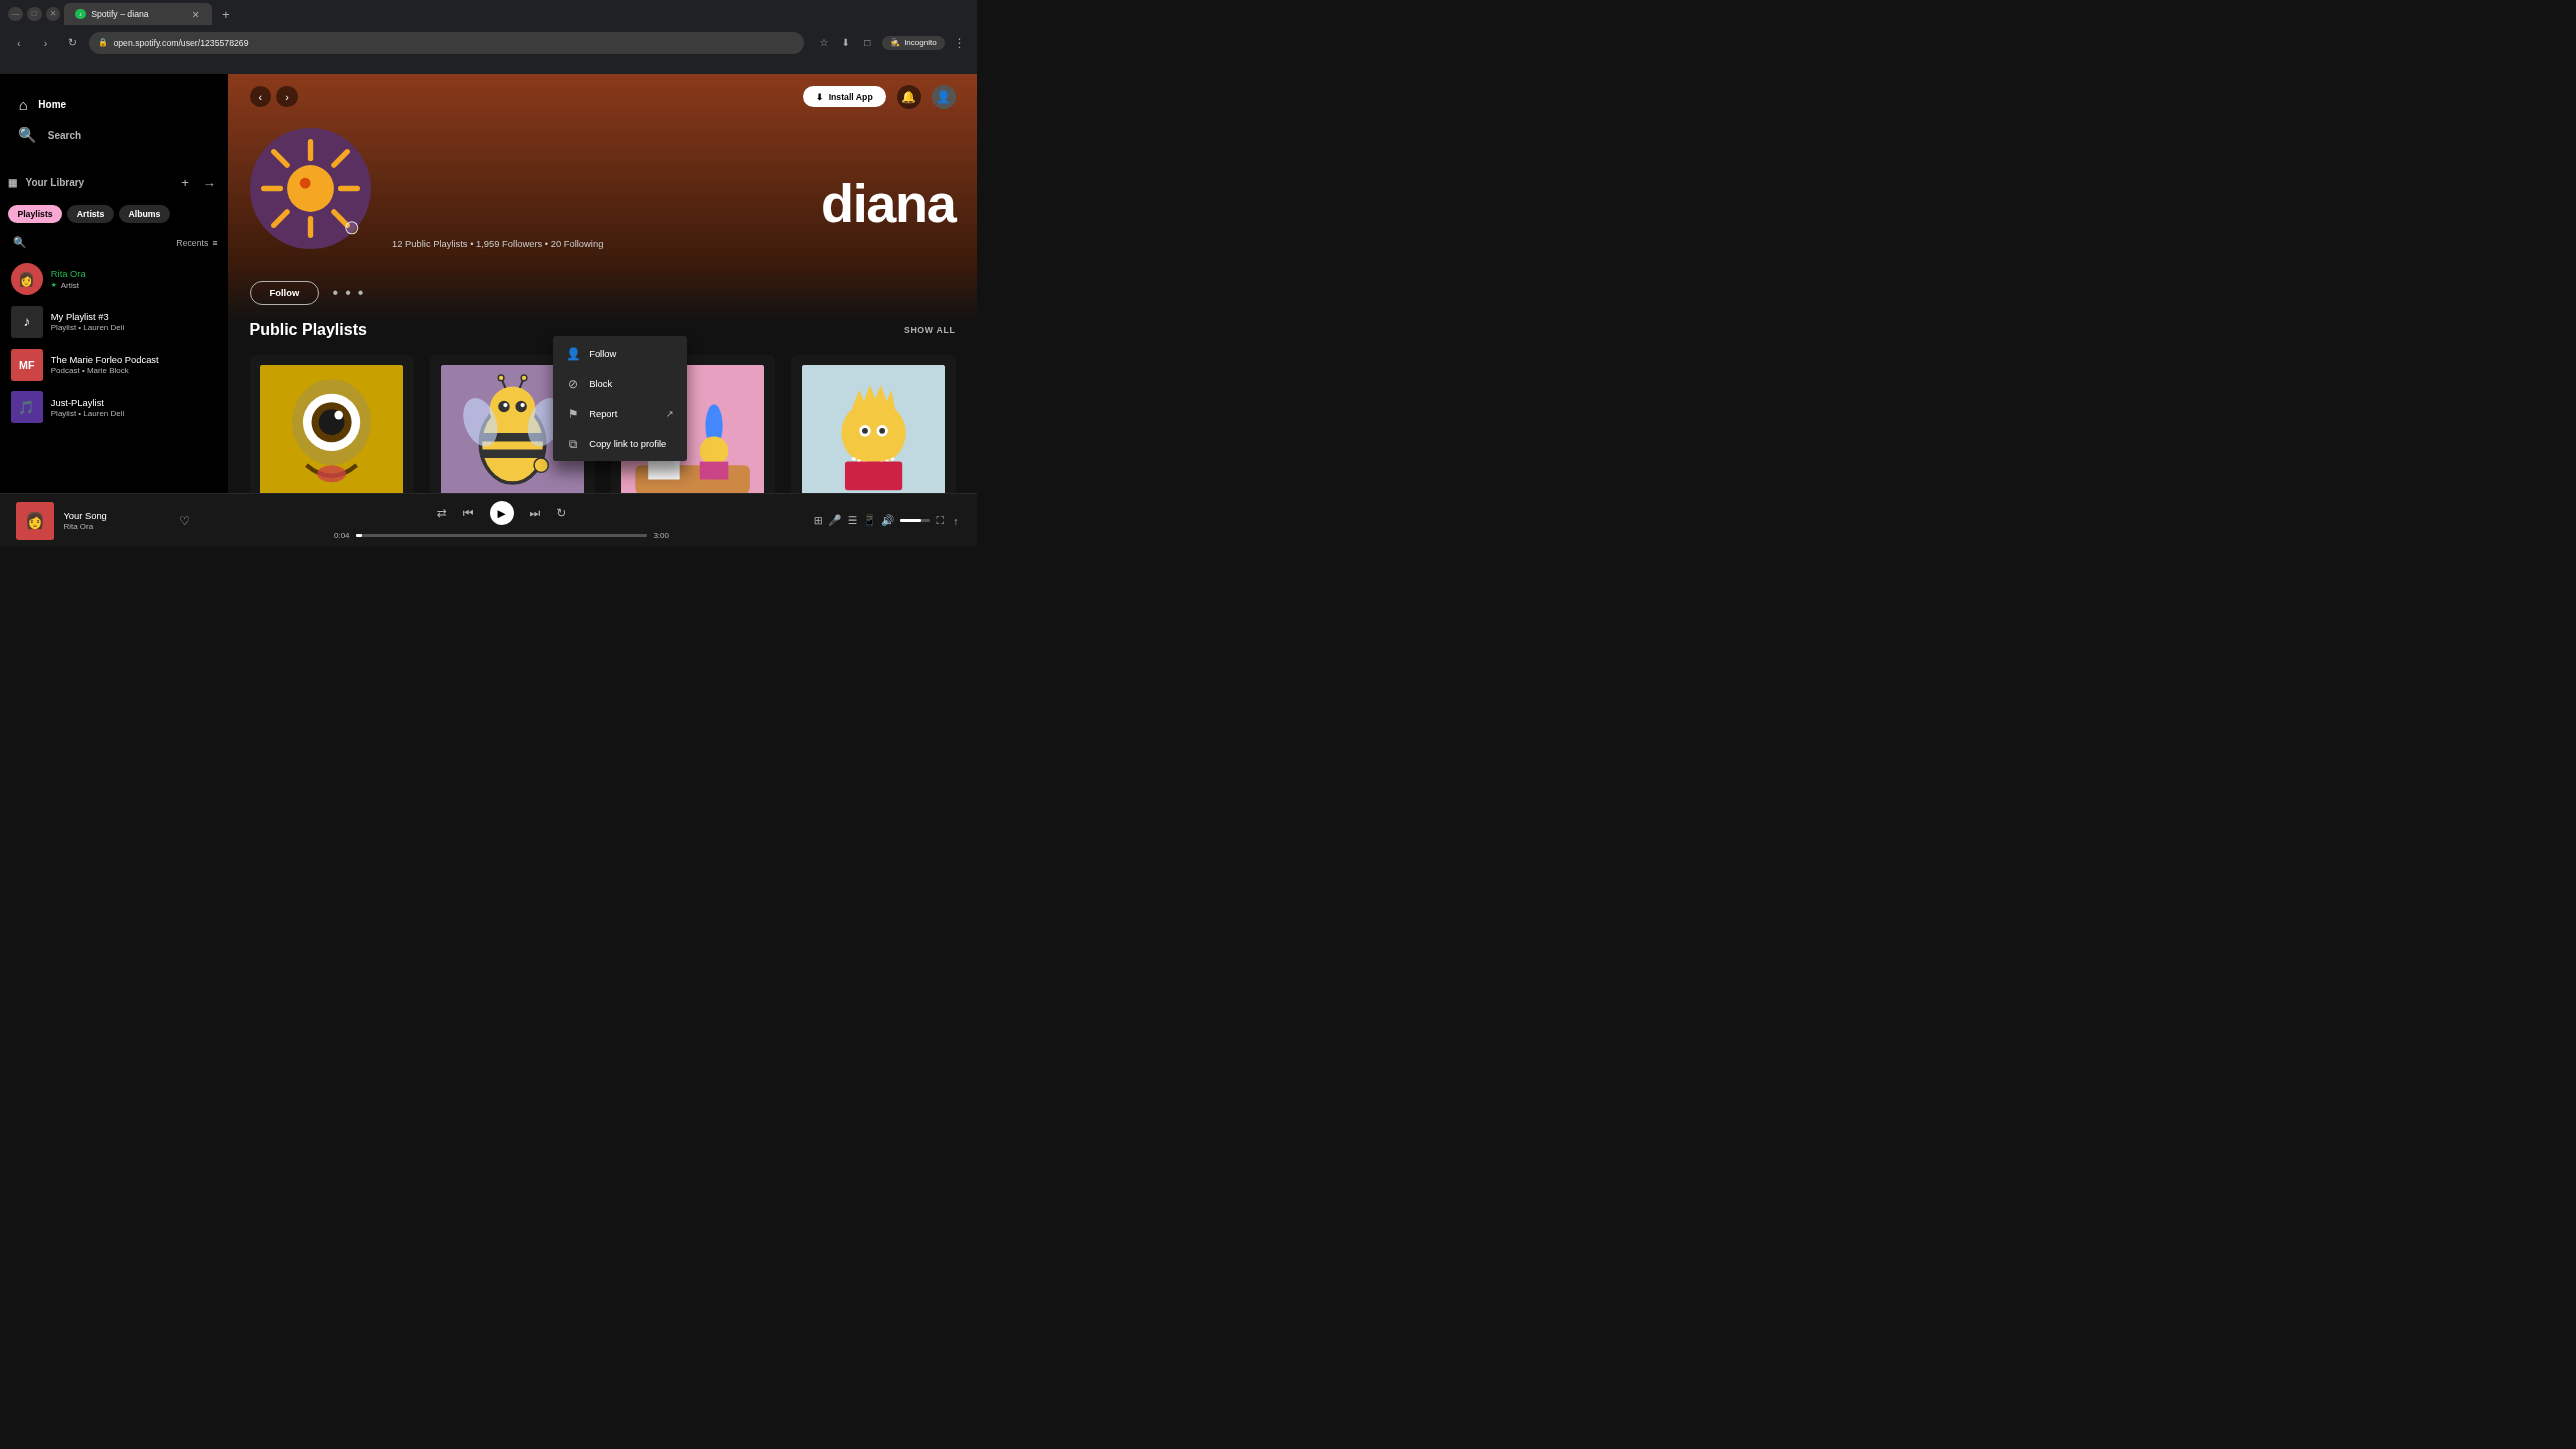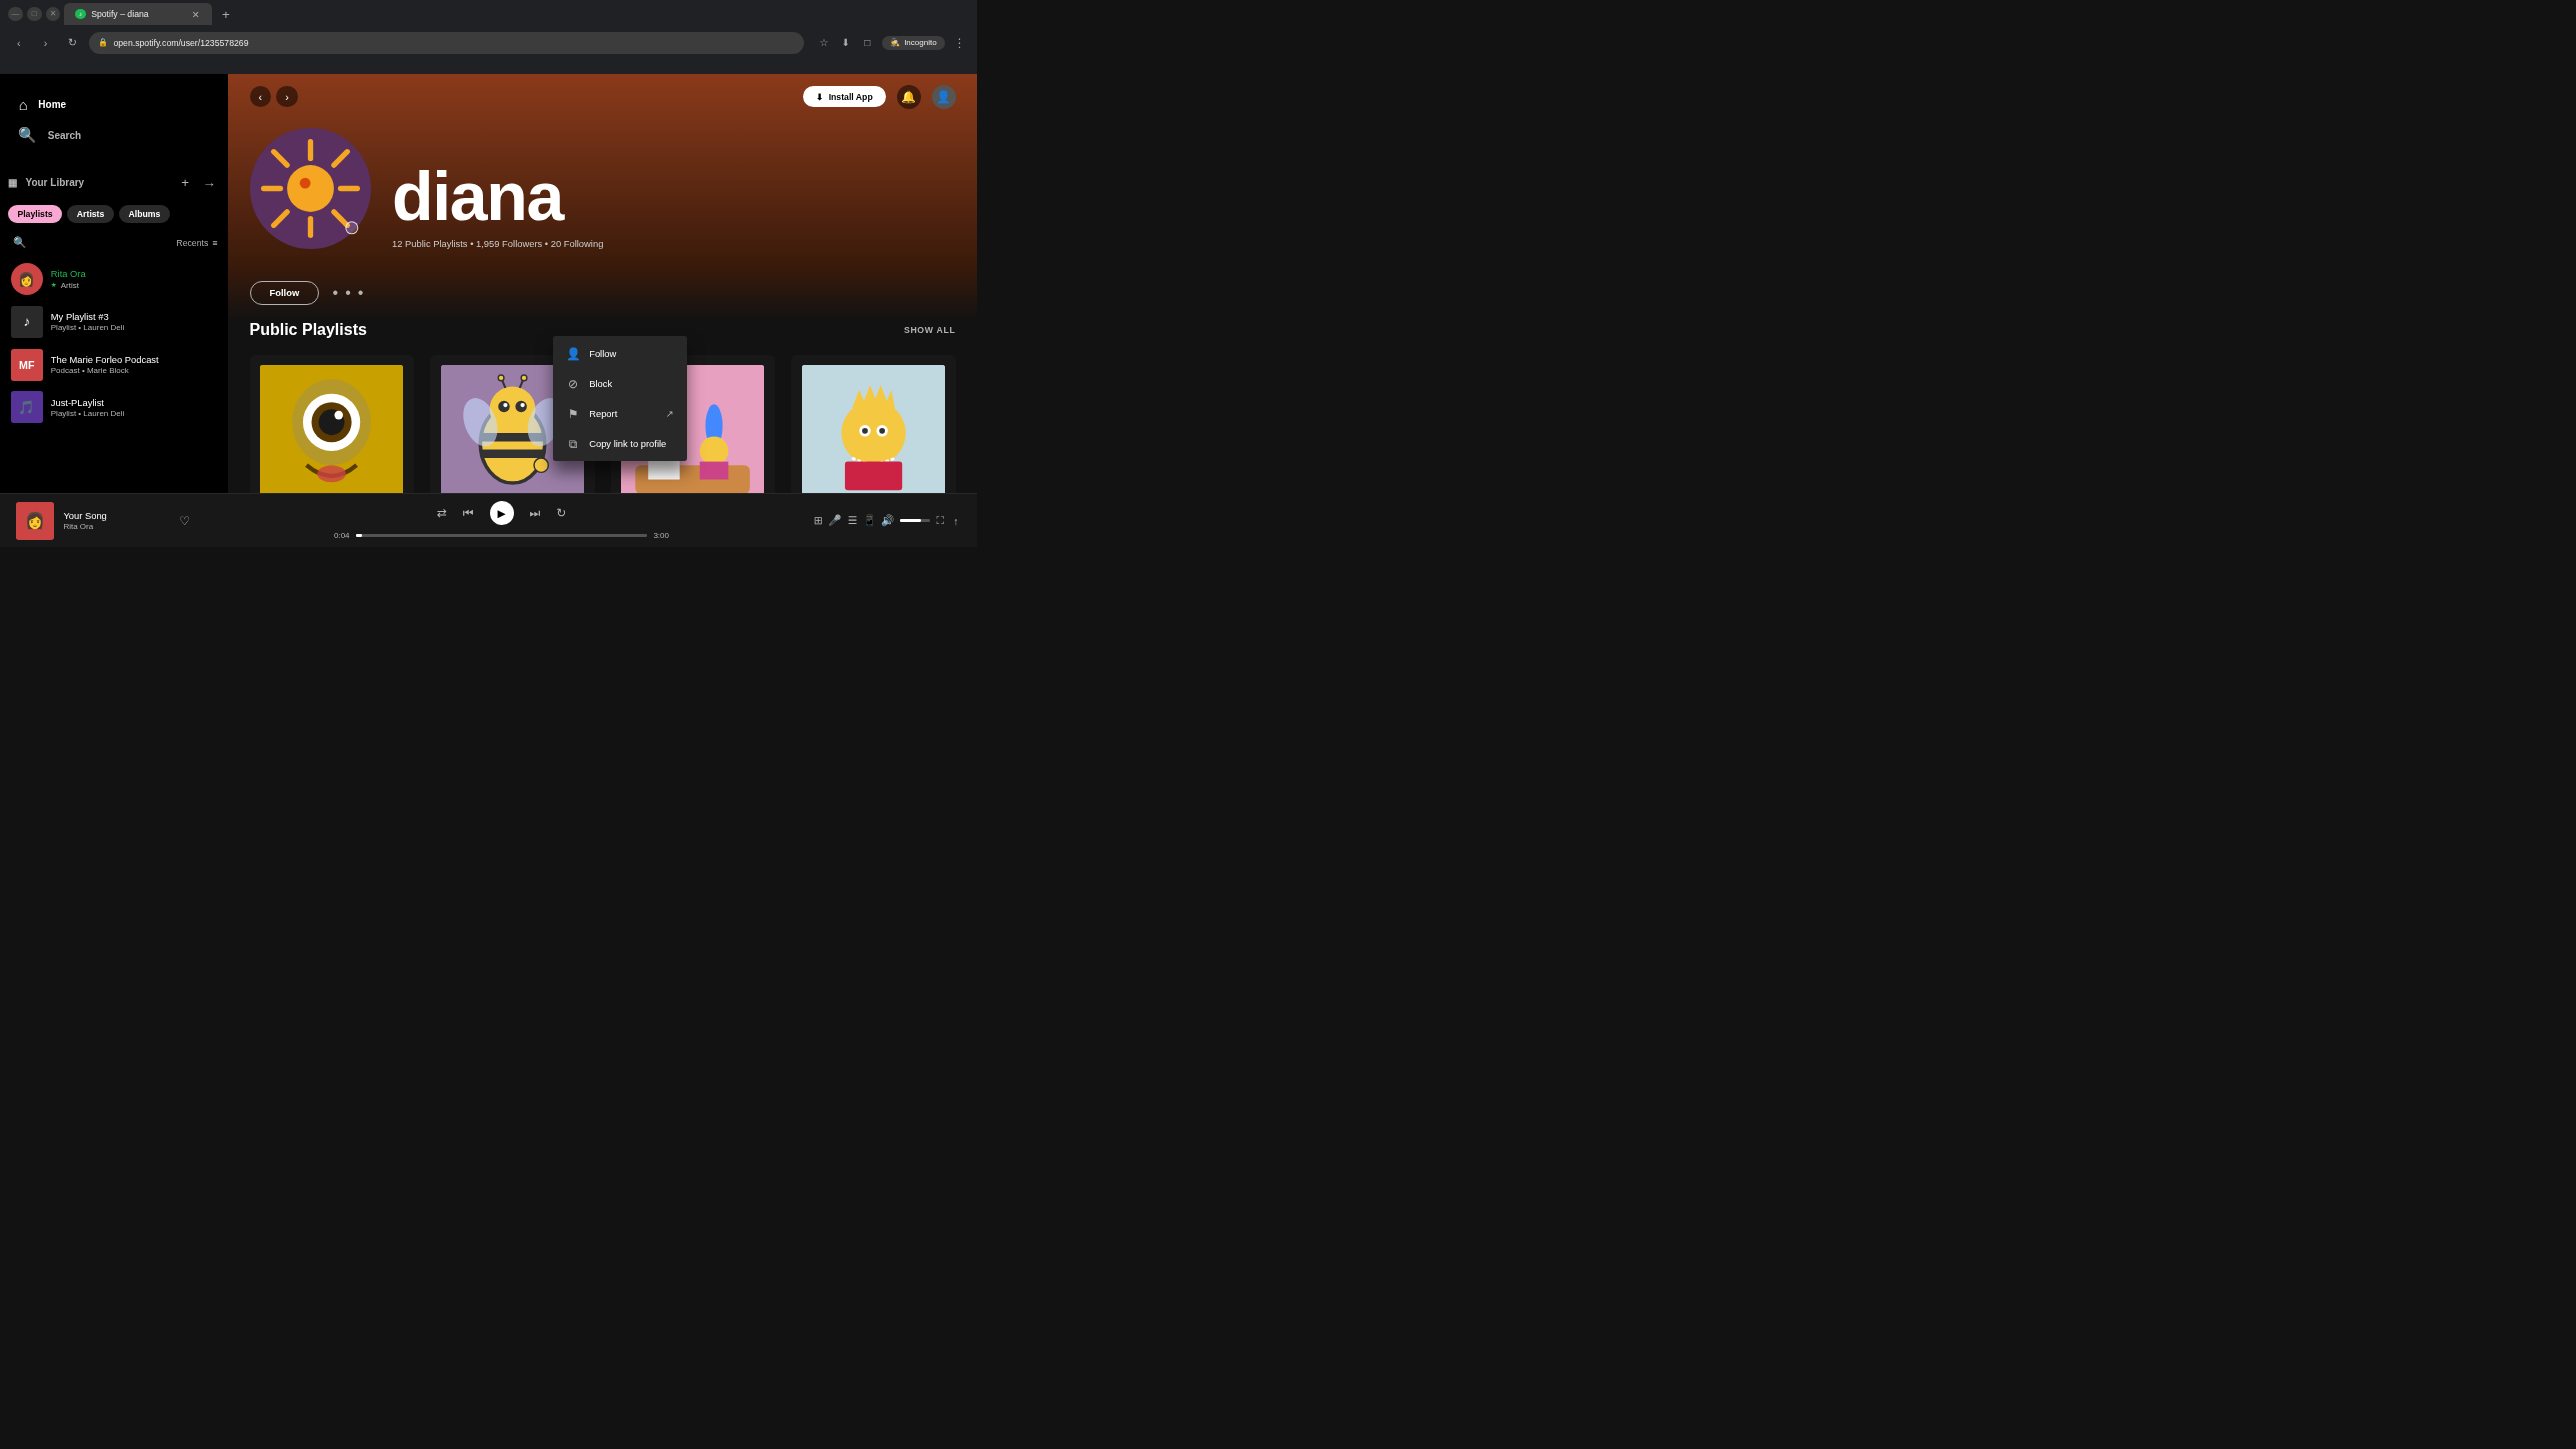--- a/index.html
+++ b/index.html
@@ -384,25 +384,26 @@
       width: 121px; height: 121px;
       border-radius: 50%;
       background: #5a3060;
       overflow: hidden;
       flex-shrink: 0;
       display: flex; align-items: center; justify-content: center;
       position: relative;
     }
     .profile-name-section { flex: 1; }
     .profile-name {
-      font-size: 68px;
+      font-size: 54px;
       font-weight: 900;
       color: #fff;
       line-height: 1;
       letter-spacing: -1.3px;
+      text-align: right;
     }
     .profile-meta {
       font-size: 9.4px;
       color: #ccc;
       margin-top: 8px;
       display: flex;
       gap: 5.4px;
       align-items: center;
     }
 

